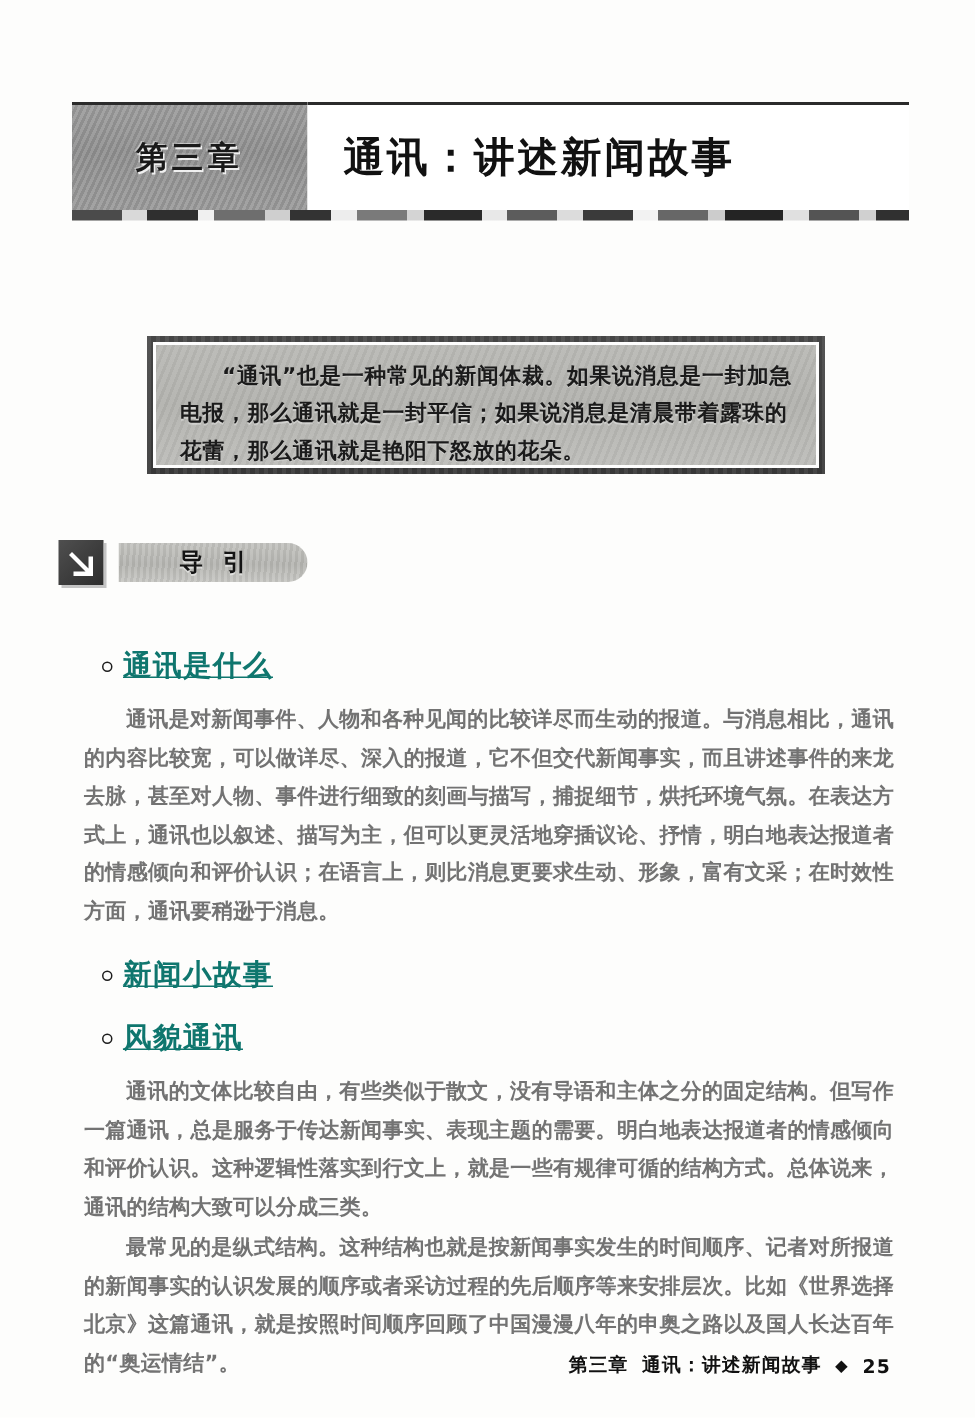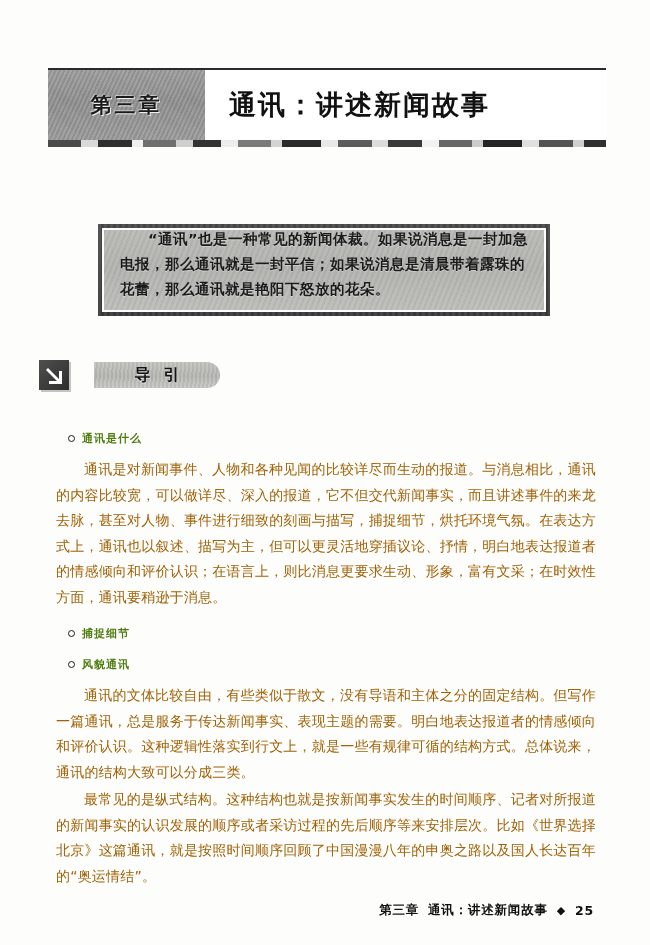--- a/index.html
+++ b/index.html
@@ -99,21 +99,21 @@
   .quote-inner {
     width: 100%;
     height: 100%;
     box-sizing: border-box;
     border: 2px solid #fdfdfd;
     background:
       repeating-linear-gradient(112deg, rgba(0,0,0,.035) 0 2px, rgba(255,255,255,.05) 2px 5px),
       linear-gradient(180deg, #b9b9b5 0%, #b2b2ae 50%, #bdbdb9 100%);
     padding: 9px 6px 8px 16px;
     display: flex;
-    align-items: flex-end;
+    align-items: flex-start;
   }
   .quote-text {
     font-size: 14.5px;
     line-height: 25px;
     font-weight: bold;
     color: #1b1b1b;
     text-indent: 28px;
     letter-spacing: .5px;
     text-shadow: 0 1px 0 rgba(255,255,255,.35);
   }
@@ -129,21 +129,21 @@
   .guide-arrow-icon {
     width: 30px;
     height: 30px;
     background: linear-gradient(135deg, #4f4f4f, #2d2d2d);
     position: relative;
     flex: none;
     box-shadow: 2px 2px 0 rgba(150,150,150,.55);
   }
   .guide-arrow-icon svg { display: block; }
   .guide-pill {
-    margin-left: 25px;
+    margin-left: 10px;
     height: 26px;
     width: 126px;
     border-radius: 0 13px 13px 0;
     background:
       repeating-linear-gradient(95deg, rgba(255,255,255,.10) 0 2px, rgba(0,0,0,.04) 2px 4px),
       linear-gradient(180deg, #c2c2be 0%, #b4b4b0 55%, #c6c6c2 100%);
     display: flex;
     align-items: center;
     justify-content: center;
   }
@@ -172,30 +172,31 @@
   }
   .bullet-circle-icon {
     width: 7px;
     height: 7px;
     border: 1.6px solid #1d1d1d;
     border-radius: 50%;
     box-sizing: border-box;
     flex: none;
   }
   .section-heading-text {
-    font-size: 11px;
+    font-size: 19px;
     font-weight: bold;
     letter-spacing: 1px;
-    color: #4d7c0f;
+    color: #0f766e;
+    text-decoration: underline;
   }
   .body-paragraph {
     font-size: 14px;
     line-height: 25.5px;
-    font-weight: normal;
-    color: #a16207;
+    font-weight: bold;
+    color: #737373;
     text-align: justify;
     text-indent: 28px;
     letter-spacing: .2px;
     margin: 0 0 2px 0;
   }
 
   
   .page-footer {
     position: absolute;
     left: 0;
@@ -251,21 +252,21 @@
       <div class="section-heading">
         <span class="bullet-circle-icon"></span>
         <span class="section-heading-text">通讯是什么</span>
       </div>
       <p class="body-paragraph">通讯是对新闻事件、人物和各种见闻的比较详尽而生动的报道。与消息相比，通讯的内容比较宽，可以做详尽、深入的报道，它不但交代新闻事实，而且讲述事件的来龙去脉，甚至对人物、事件进行细致的刻画与描写，捕捉细节，烘托环境气氛。在表达方式上，通讯也以叙述、描写为主，但可以更灵活地穿插议论、抒情，明白地表达报道者的情感倾向和评价认识；在语言上，则比消息更要求生动、形象，富有文采；在时效性方面，通讯要稍逊于消息。</p>
     </div>
 
     <div class="section">
       <div class="section-heading">
         <span class="bullet-circle-icon"></span>
-        <span class="section-heading-text">捕捉细节</span>
+        <span class="section-heading-text">新闻小故事</span>
       </div>
     </div>
 
     <div class="section">
       <div class="section-heading">
         <span class="bullet-circle-icon"></span>
         <span class="section-heading-text">风貌通讯</span>
       </div>
       <p class="body-paragraph">通讯的文体比较自由，有些类似于散文，没有导语和主体之分的固定结构。但写作一篇通讯，总是服务于传达新闻事实、表现主题的需要。明白地表达报道者的情感倾向和评价认识。这种逻辑性落实到行文上，就是一些有规律可循的结构方式。总体说来，通讯的结构大致可以分成三类。</p>
       <p class="body-paragraph">最常见的是纵式结构。这种结构也就是按新闻事实发生的时间顺序、记者对所报道的新闻事实的认识发展的顺序或者采访过程的先后顺序等来安排层次。比如《世界选择北京》这篇通讯，就是按照时间顺序回顾了中国漫漫八年的申奥之路以及国人长达百年的“奥运情结”。</p>

